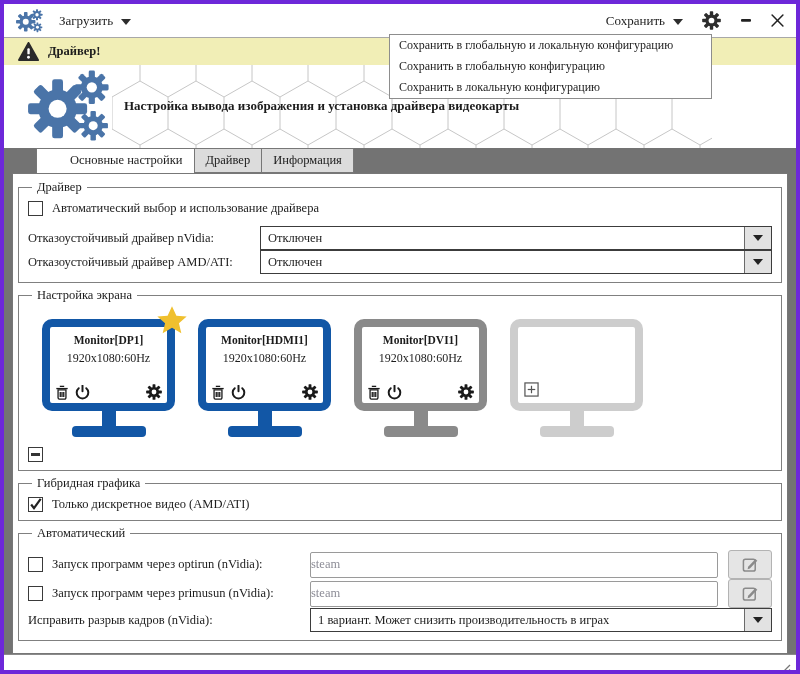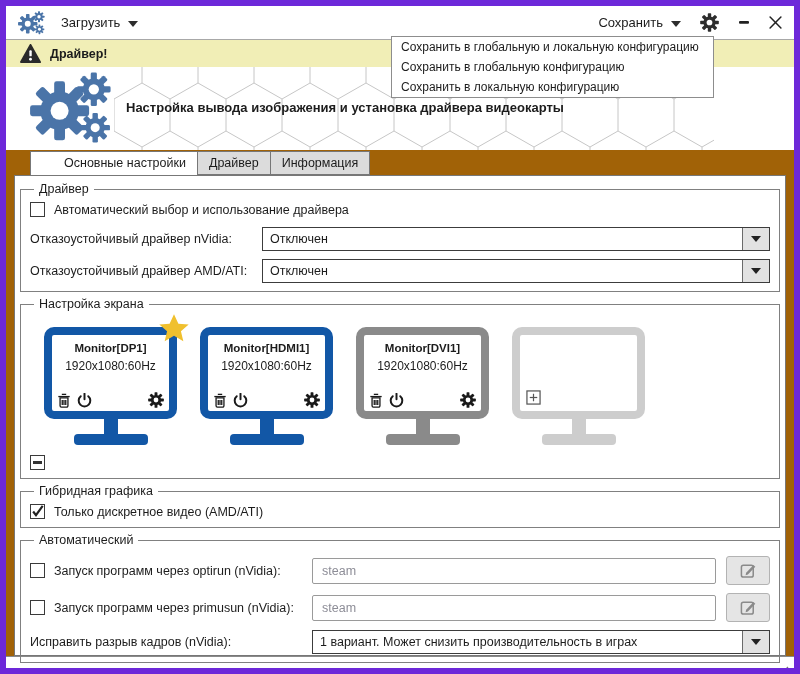--- a/index.html
+++ b/index.html
@@ -1,19 +1,19 @@
 <!DOCTYPE html>
 <html><head>
 <meta charset="utf-8">
 <style>
   html,body{margin:0;padding:0;background:#888;}
   .window{
     width:800px;height:674px;box-sizing:border-box;position:relative;
-    background:#a16207;border:6px solid #6d28d9;overflow:hidden;
-    font-family:Liberation Sans, sans-serif;color:#1c1c1c;
+    background:#737373;border:4px solid #6d28d9;overflow:hidden;
+    font-family:Liberation Serif, serif;color:#1c1c1c;
   }
   
   .titlebar{height:34px;display:flex;align-items:center;padding:0 12px;box-sizing:border-box;
     border-bottom:1px solid #a8a8a8;position:relative;background:#fff;}
   .app-logo{flex:0 0 auto;margin-right:16px;display:flex;}
   .tb-btn{display:flex;align-items:center;font-size:13px;cursor:default;}
   .caret{width:0;height:0;border-left:5px solid transparent;border-right:5px solid transparent;
     border-top:6px solid #2d2d2d;display:inline-block;margin-left:8px;margin-top:2px;}
   .tb-title{position:absolute;left:0;right:0;text-align:center;font-weight:bold;font-size:13px;pointer-events:none;}
   .tb-right{margin-left:auto;display:flex;align-items:center;gap:19px;}
@@ -21,43 +21,43 @@
   .warnbar{height:27px;background:#f1eeb6;display:flex;align-items:center;gap:9px;
     padding:0 14px;font-size:12.5px;font-weight:bold;}
   
   .header{height:83px;position:relative;background:#fff;}
   .hexbg{position:absolute;left:108px;top:0;}
   .big-logo{position:absolute;left:22px;top:5px;}
   .subtitle{position:absolute;left:120px;top:33px;font-size:13px;font-weight:bold;z-index:1;}
   
   .tabs{height:25px;display:flex;align-items:flex-end;padding-left:24px;position:relative;z-index:2;}
   .tab{font-size:12.5px;padding:4px 11px;border:1px solid #777;background:#dcdcdc;margin-left:-1px;cursor:default;}
-  .tab:first-child{margin-left:0;padding-left:33px;}
+  .tab:first-child{margin-left:8px;padding-left:33px;}
   .tab.active{background:#fff;margin-bottom:-1px;padding-bottom:5px;z-index:3;position:relative;}
   
   .panel{margin:0 8px;border:1px solid #777;height:481px;box-sizing:border-box;background:#fff;
     position:relative;z-index:1;padding-top:1px;}
   fieldset{border:1px solid #808080;margin:5px 5px 0;padding:3px 9px 8px;}
   legend{font-size:12.5px;padding:0 5px;margin-left:4px;}
-  .row{display:flex;align-items:center;margin-top:8px;font-size:12.5px;}
+  .row{display:flex;align-items:center;margin-top:0;font-size:12.5px;}
   .cbrow{display:flex;align-items:center;gap:9px;font-size:12.5px;cursor:default;}
   .cbbox{width:15px;height:15px;box-sizing:border-box;border:1.6px solid #3a3a3a;background:#fff;
     display:inline-flex;align-items:center;justify-content:center;flex:0 0 auto;}
   .cb-dash{width:9px;height:2.6px;background:#333;}
   .lab232{width:232px;flex:0 0 auto;}
   .lab282{width:282px;flex:0 0 auto;display:flex;align-items:center;gap:9px;}
   .combo{display:flex;align-items:stretch;border:1px solid #3c3c3c;height:24px;box-sizing:border-box;
     background:#fff;flex:1;}
   .combo-val{flex:1;font-size:12.5px;padding:4px 7px 0;white-space:nowrap;overflow:hidden;}
   .combo-btn{width:26px;background:#e2e2e2;border-left:1px solid #6a6a6a;display:flex;
     align-items:center;justify-content:center;cursor:default;}
   .combo-arrow{width:0;height:0;border-left:5px solid transparent;border-right:5px solid transparent;
     border-top:6px solid #222;}
   .txtinput{flex:1;height:26px;box-sizing:border-box;border:1px solid #9a9a9a;border-radius:2px;
-    font-family:inherit;font-size:12.5px;padding:0 9px;color:#444;background:#fff;outline:none;}
+    font-family:inherit;font-size:12.5px;padding:0 0;color:#444;background:#fff;outline:none;}
   .txtinput::placeholder{color:#8d8d97;opacity:1;}
   .editbtn{width:42px;height:27px;margin-left:10px;background:#e5e5e5;border:1px solid #b3b3b3;
     border-radius:3px;display:flex;align-items:center;justify-content:center;flex:0 0 auto;cursor:default;}
   
   .monrow{display:flex;gap:11px;margin-top:13px;padding-left:2px;}
   .monitor{width:133px;position:relative;flex:0 0 auto;padding-left:12px;}
   .mon-screen{height:92px;box-sizing:border-box;border:8px solid #1257a6;border-radius:10px;
     background:#fff;position:relative;}
   .mon-name{font-size:11.5px;font-weight:bold;text-align:center;margin-top:7px;white-space:nowrap;}
   .mon-mode{font-size:12px;text-align:center;margin-top:5px;white-space:nowrap;}

